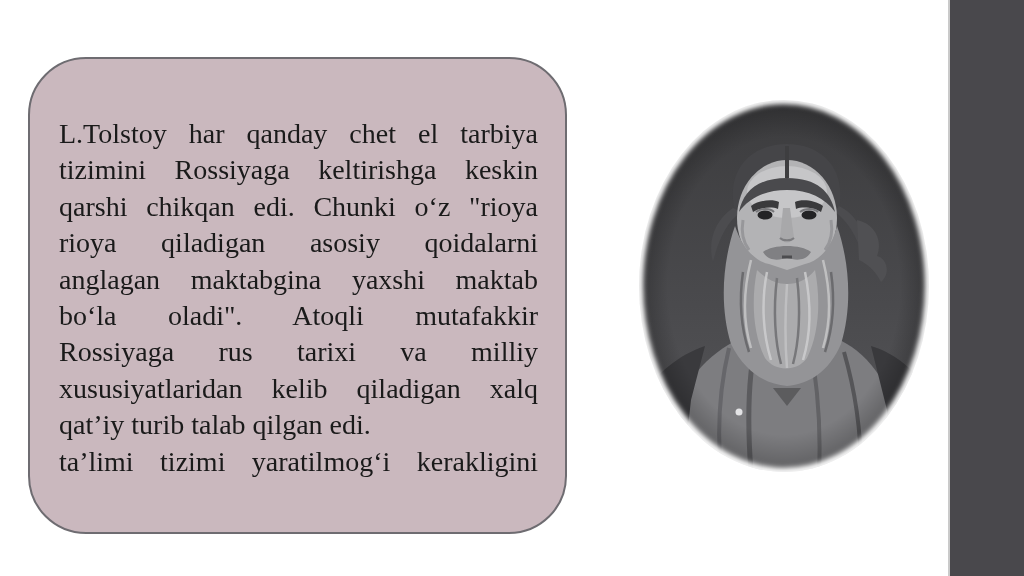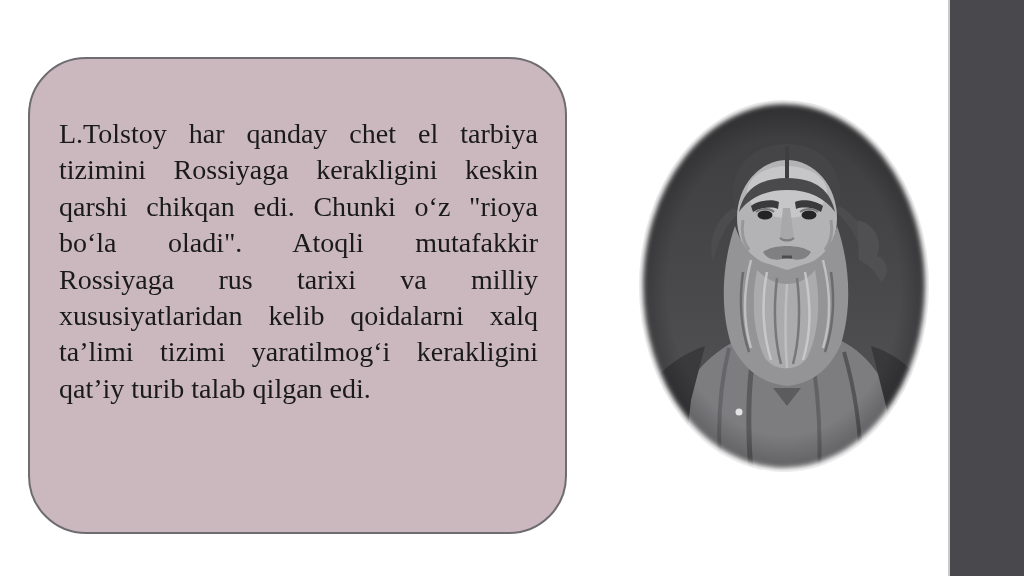--- a/index.html
+++ b/index.html
@@ -52,27 +52,29 @@
 </head>
 <body>
 
 <div class="slide">
 
   <div class="accent-bar" style="background-color: rgb(73, 72, 76); border-left-color: rgb(202, 202, 202);"></div>
 
   <div class="textbox" style="background-color: rgb(202, 184, 190); border-color: rgb(110, 108, 113);">
     <div style="color: rgb(26, 26, 26);">
         <div class="line">L.Tolstoy har qanday chet el tarbiya</div>
-        <div class="line">tizimini Rossiyaga kerakligini keskin</div>
+        <div class="line">tizimini Rossiyaga keltirishga keskin</div>
         <div class="line">qarshi chikqan edi. Chunki o‘z "rioya</div>
+        <div class="line">rioya qiladigan asosiy qoidalarni</div>
+        <div class="line">anglagan maktabgina yaxshi maktab</div>
         <div class="line">bo‘la oladi". Atoqli mutafakkir</div>
         <div class="line">Rossiyaga rus tarixi va milliy</div>
-        <div class="line">xususiyatlaridan kelib qoidalarni xalq</div>
+        <div class="line">xususiyatlaridan kelib qiladigan xalq</div>
+        <div class="line last-line">qat’iy turib talab qilgan edi.</div>
         <div class="line">ta’limi tizimi yaratilmog‘i kerakligini</div>
-        <div class="line last-line">qat’iy turib talab qilgan edi.</div>
       </div>
   </div>
 
   <div class="portrait" title="Black-and-white oval portrait photograph of Leo Tolstoy, elderly man with long full beard and dark clothing">
     <svg viewBox="0 0 290 372" xmlns="http://www.w3.org/2000/svg" role="img">
       <defs>
         <clipPath id="oval">
             <ellipse cx="145" cy="186" rx="145" ry="186"></ellipse>
           </clipPath>
         <linearGradient id="bg" x1="0" y1="0" x2="0" y2="1">

